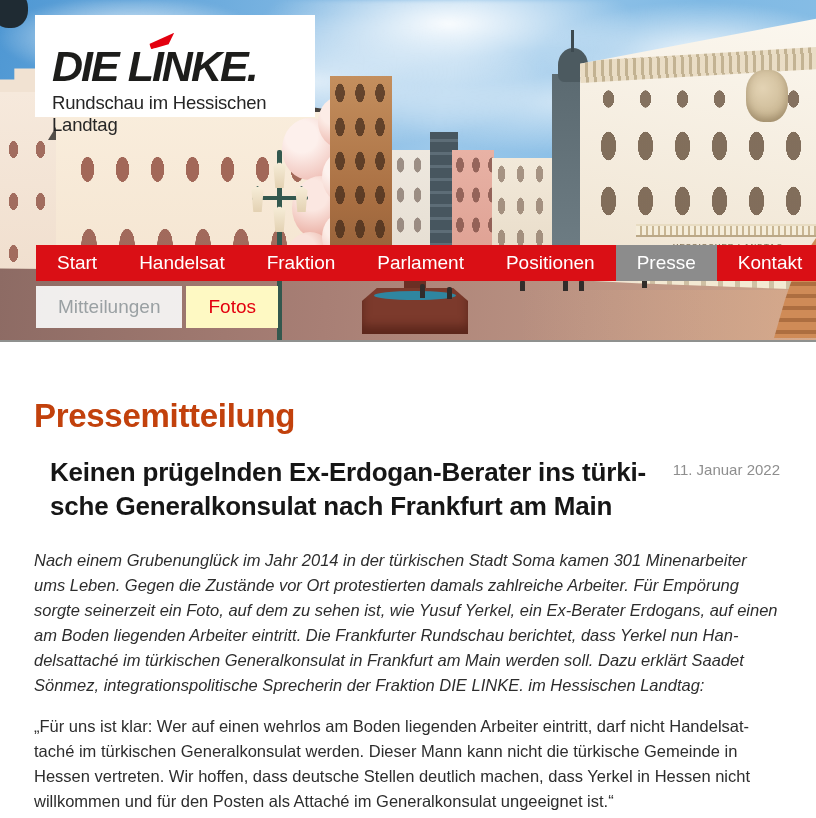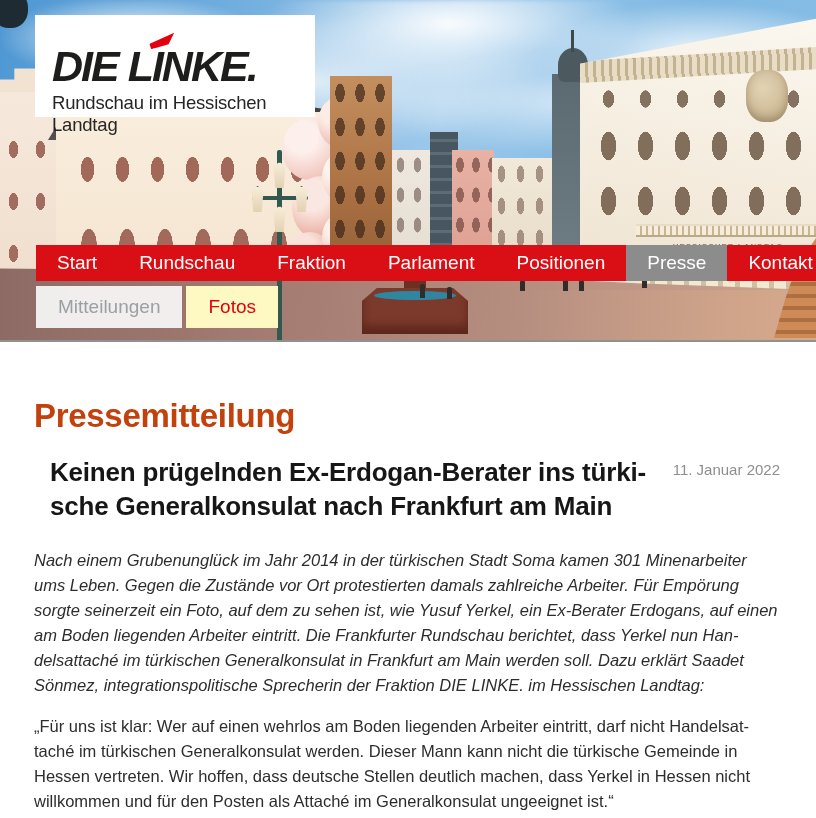--- a/index.html
+++ b/index.html
@@ -206,21 +206,21 @@
     <div class="person" style="left:642px;top:276px;height:12px;"></div>
   </div>
 
   <div class="logo-box">
     <div class="wordmark"><span>DIE L</span><span class="flag-i"><i class="flag"></i><span>I</span></span><span>NKE.</span></div>
     <div class="logo-sub">Rundschau im Hessischen Landtag</div>
   </div>
 
   <nav class="nav-main">
     <a class="nav-btn">Start</a>
-    <a class="nav-btn">Rundschau</a>
+    <a class="nav-btn">Handelsat</a>
     <a class="nav-btn">Fraktion</a>
     <a class="nav-btn">Parlament</a>
     <a class="nav-btn">Positionen</a>
     <a class="nav-btn active">Presse</a>
     <a class="nav-btn">Kontakt</a>
   </nav>
   <nav class="nav-sub">
     <a class="sub-btn muted">Mitteilungen</a>
     <a class="sub-btn active">Fotos</a>
   </nav>

